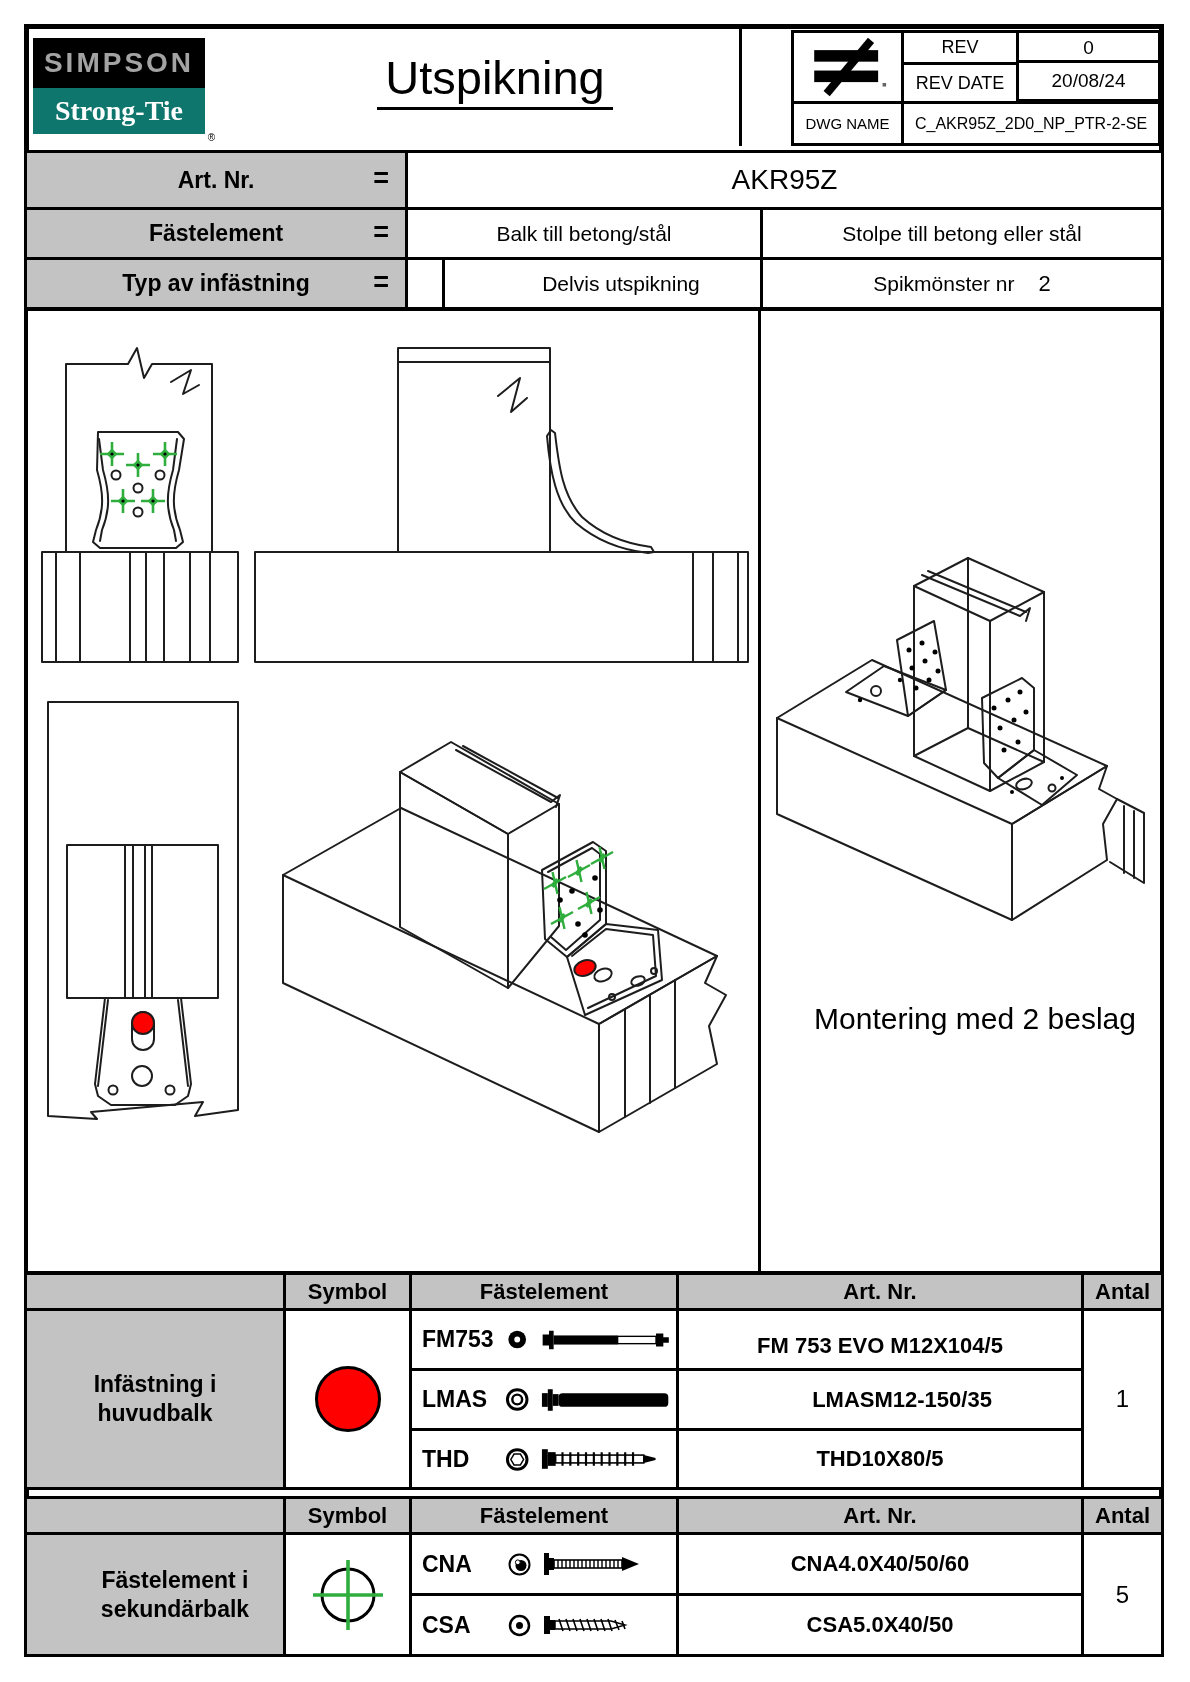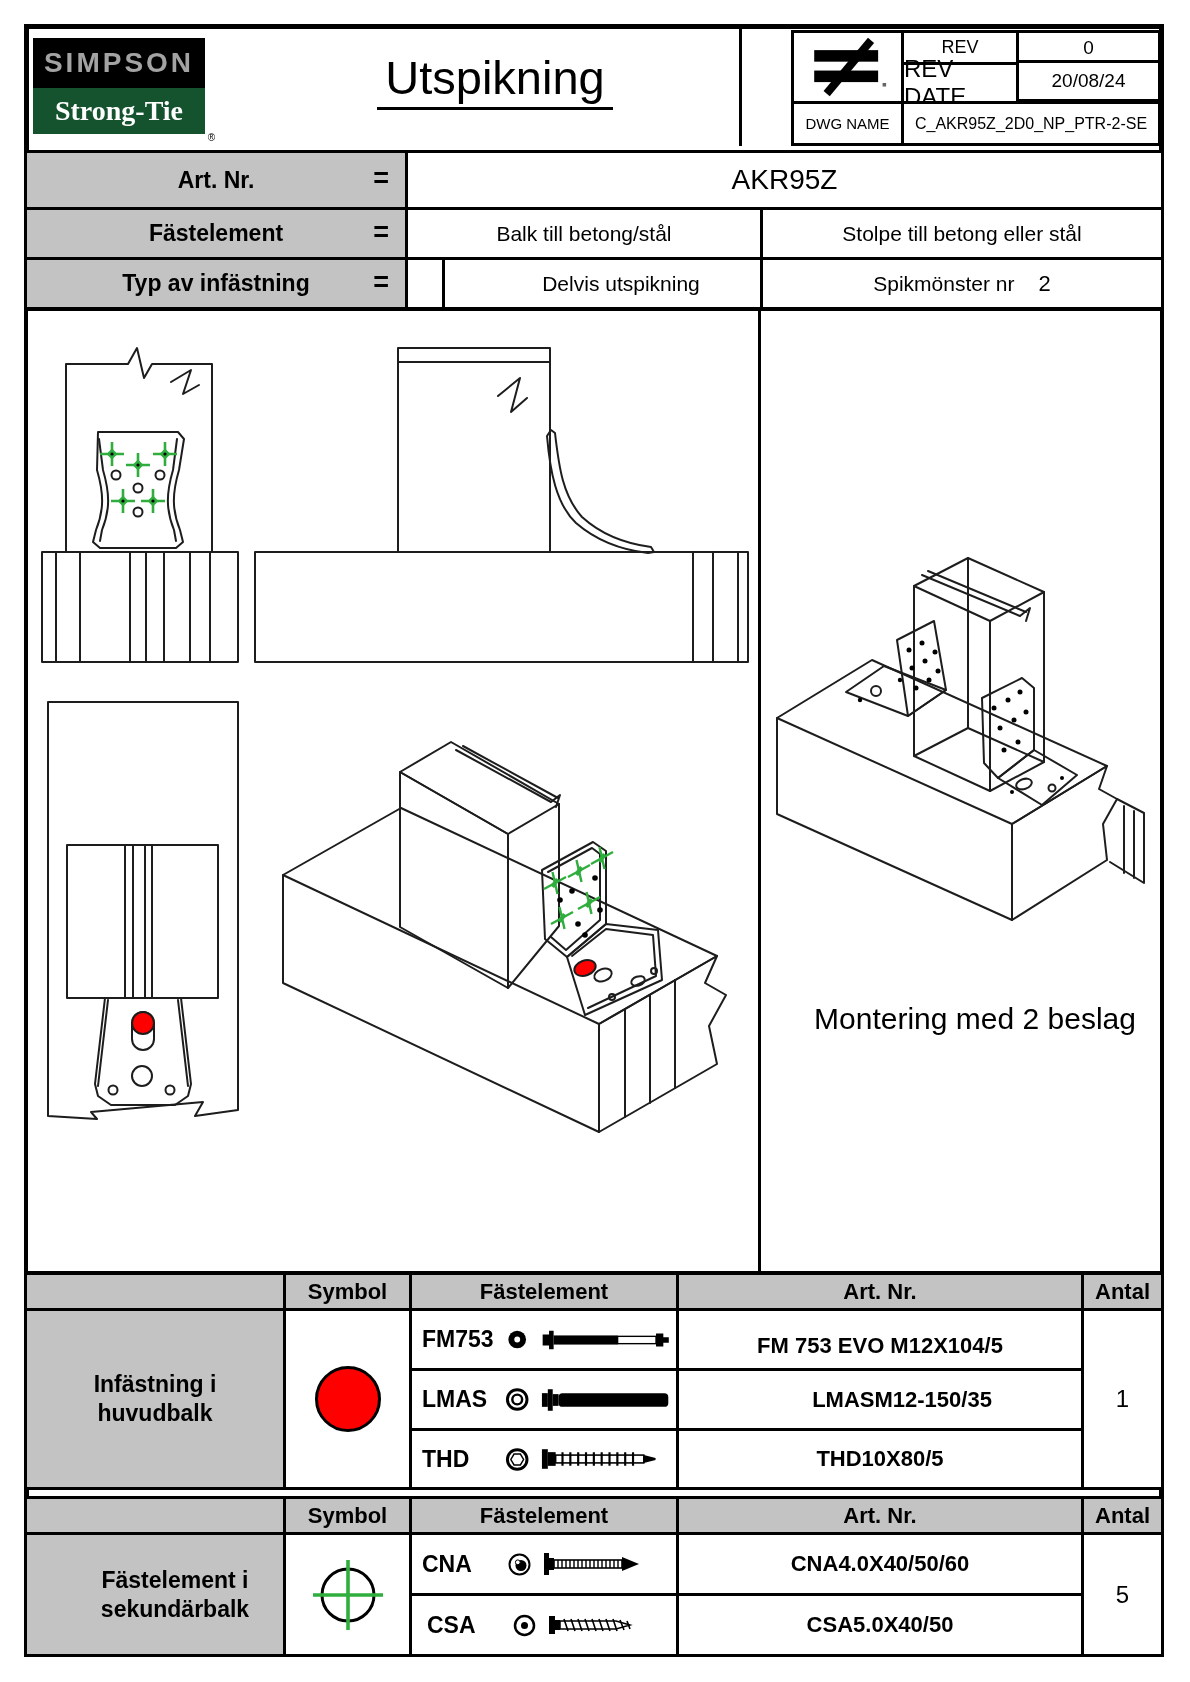--- a/index.html
+++ b/index.html
@@ -32,21 +32,21 @@
 <body>
 
 <div id="page">
 
   <div class="abs frame" style="left:24px;top:24px;width:1140px;height:1633px;"></div>
 
   <div class="abs" style="left:33px;top:38px;width:172px;">
     <div class="logo-black" style="width:172px;height:50px;">
       <span>SIMPSON</span>
     </div>
-    <div class="logo-orange" style="width:172px;height:46px;background:#14532d;">
+    <div class="logo-orange" style="width:172px;height:46px;background:#0f766e;">
       <span>Strong-Tie</span>
     </div>
     <span class="abs" style="right:-10px;top:94px;font-size:10px;">®</span>
   </div>
 
   <div class="abs" style="left:280px;top:50px;width:430px;text-align:center;">
     <span class="title">Utspikning</span>
   </div>
 
   <div class="abs" style="left:739px;top:28px;width:3px;height:118px;background:#000;"></div>
@@ -60,21 +60,21 @@
     </svg>
   </div>
 
   <div class="cell" style="left:901px;top:30px;width:118px;height:35px;">
     <span style="font-size:18px;">REV</span>
   </div>
   <div class="cell" style="left:1016px;top:30px;width:145px;height:35px;">
     <span style="font-size:19px;">0</span>
   </div>
   <div class="cell" style="left:901px;top:62px;width:118px;height:42px;">
-    <span style="font-size:24px;">REV DATE</span>
+    <span style="font-size:18px;">REV DATE</span>
   </div>
   <div class="cell" style="left:1016px;top:60px;width:145px;height:42px;">
     <span style="font-size:19px;">20/08/24</span>
   </div>
   <div class="cell" style="left:791px;top:101px;width:113px;height:45px;">
     <span style="font-size:15px;">DWG NAME</span>
   </div>
   <div class="cell" style="left:901px;top:101px;width:260px;height:45px;">
     <span style="font-size:16px;font-weight:500;">C_AKR95Z_2D0_NP_PTR-2-SE</span>
   </div>
@@ -369,21 +369,21 @@
       <rect x="8" y="8" width="5" height="12" fill="#000"></rect>
       <rect x="13" y="10" width="68" height="8" fill="#fff" stroke="#000" stroke-width="1.6"></rect>
       <path d="M17,10 v8 M21,10 v8 M25,10 v8 M29,10 v8 M33,10 v8 M37,10 v8 M41,10 v8 M45,10 v8 M49,10 v8 M53,10 v8 M57,10 v8 M61,10 v8 M65,10 v8 M69,10 v8 M73,10 v8 M77,10 v8" stroke="#000" stroke-width="1.4"></path>
       <path d="M81,7 l17,7 l-17,7 z" fill="#000"></path>
     </svg>
   </div>
   <div class="cell" style="left:676px;top:1532px;width:408px;height:64px;">
     <span class="artlbl">CNA4.0X40/50/60</span>
   </div>
 
-  <div class="cell fastcell" style="left:409px;top:1593px;width:270px;height:64px;justify-content:flex-end;">
+  <div class="cell fastcell" style="left:409px;top:1593px;width:270px;height:64px;">
     <span class="code">CSA</span>
     <svg width="27" height="27" viewBox="0 0 27 27">
       <circle cx="13.5" cy="13.5" r="9.5" fill="none" stroke="#000" stroke-width="2.5"></circle>
       <circle cx="13.5" cy="13.5" r="3.5" fill="#000"></circle>
     </svg>
     <svg width="130" height="28" viewBox="0 0 130 28">
       <rect x="3" y="5" width="6" height="18" fill="#000"></rect>
       <rect x="9" y="9" width="5" height="10" fill="#000"></rect>
       <path d="M14,10 h56 l14,4 l-14,4 h-56 z" fill="#fff" stroke="#000" stroke-width="1.5"></path>
       <path d="M18,8 l4,12 M25,8 l4,12 M32,8 l4,12 M39,8 l4,12 M46,8 l4,12 M53,8 l4,12 M60,8 l4,12 M67,8 l4,12 M74,9 l4,10 M81,10 l3,8" stroke="#000" stroke-width="1.6"></path>

